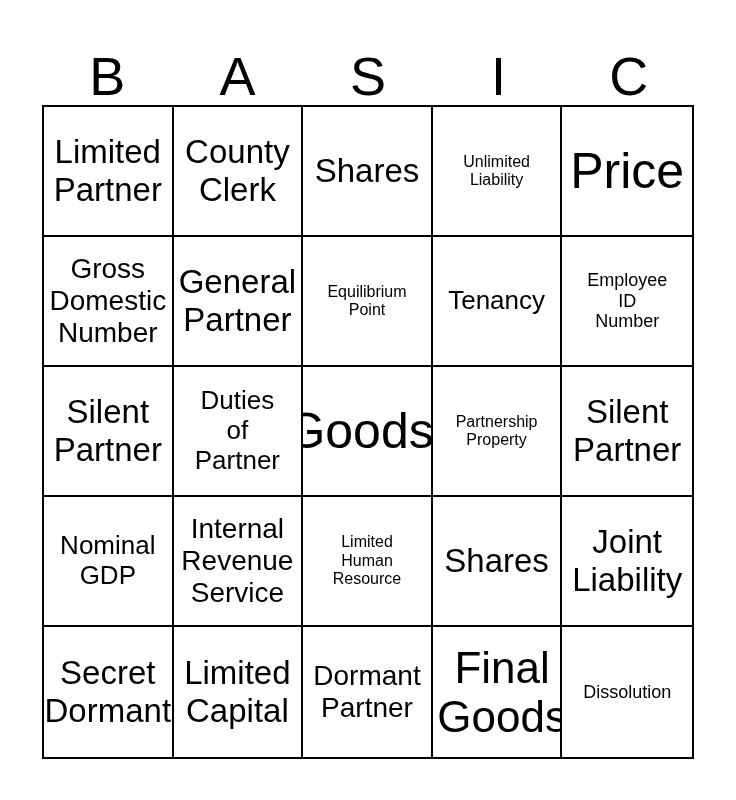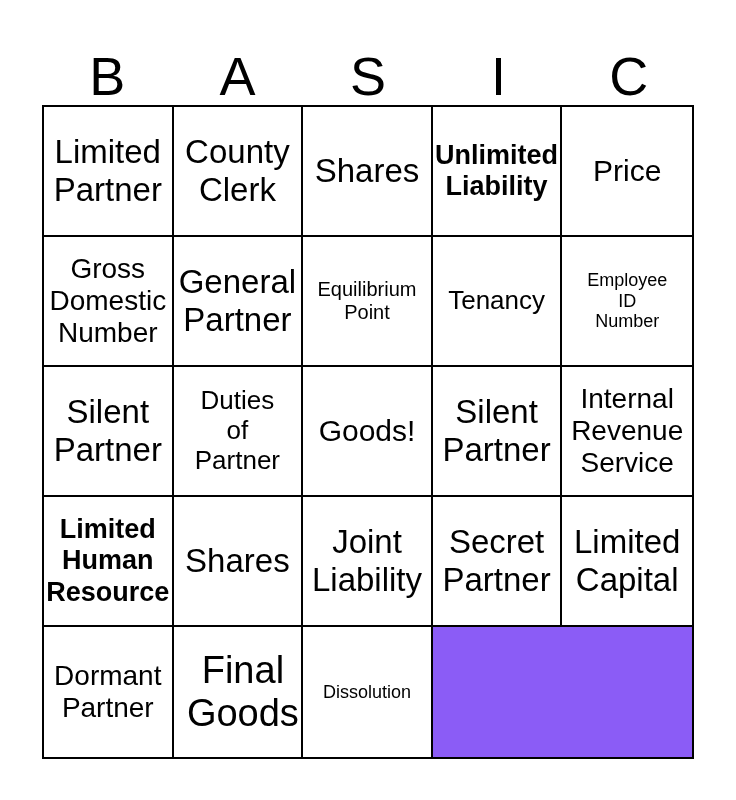--- a/index.html
+++ b/index.html
@@ -45,28 +45,28 @@
     padding: 0 1px;
     border-right: 2px solid #000000;
     border-bottom: 2px solid #000000;
     background: #ffffff;
     color: #000000;
     cursor: pointer;
     overflow: hidden;
   }
   .cell:nth-child(5n) { border-right: none; }
   .cell:nth-child(n+21) { border-bottom: none; }
-  .fs46 { font-size: 30px; line-height: 1.05; }
-  .fs38 { font-size: 38px; line-height: 1.12; padding-left: 12px; }
+  .fs46 { font-size: 50px; line-height: 1.05; }
+  .fs38 { font-size: 44px; line-height: 1.12; padding-left: 12px; }
   .fs33 { font-size: 33px; }
   .fs30 { font-size: 26px; }
   .fs28 { font-size: 28px; }
-  .fs25 { font-size: 27px; font-weight: bold; }
+  .fs25 { font-size: 16px; }
   .fs24 { font-size: 18px; }
-  .fs22 { font-size: 20px; }
+  .fs22 { font-size: 16px; }
 </style>
 </head>
 <body>
 
 <div class="card">
 
   <div class="header-row">
     <div class="header-letter">B</div>
     <div class="header-letter">A</div>
     <div class="header-letter">S</div>
@@ -96,35 +96,39 @@
     <div class="cell fs24">Employee
 ID
 Number</div>
 
     <div class="cell fs33">Silent
 Partner</div>
     <div class="cell fs30">Duties
 of
 Partner</div>
     <div class="cell fs46">Goods!</div>
+    <div class="cell fs22">Partnership
+Property</div>
     <div class="cell fs33">Silent
 Partner</div>
 
+    <div class="cell fs30">Nominal
+GDP</div>
     <div class="cell fs28">Internal
 Revenue
 Service</div>
     <div class="cell fs25">Limited
 Human
 Resource</div>
     <div class="cell fs33">Shares</div>
     <div class="cell fs33">Joint
 Liability</div>
 
     <div class="cell fs33">Secret
-Partner</div>
+Dormant</div>
     <div class="cell fs33">Limited
 Capital</div>
     <div class="cell fs28">Dormant
 Partner</div>
     <div class="cell fs38">Final
 Goods</div>
     <div class="cell fs24">Dissolution</div>
   </div>
 
 </div>

